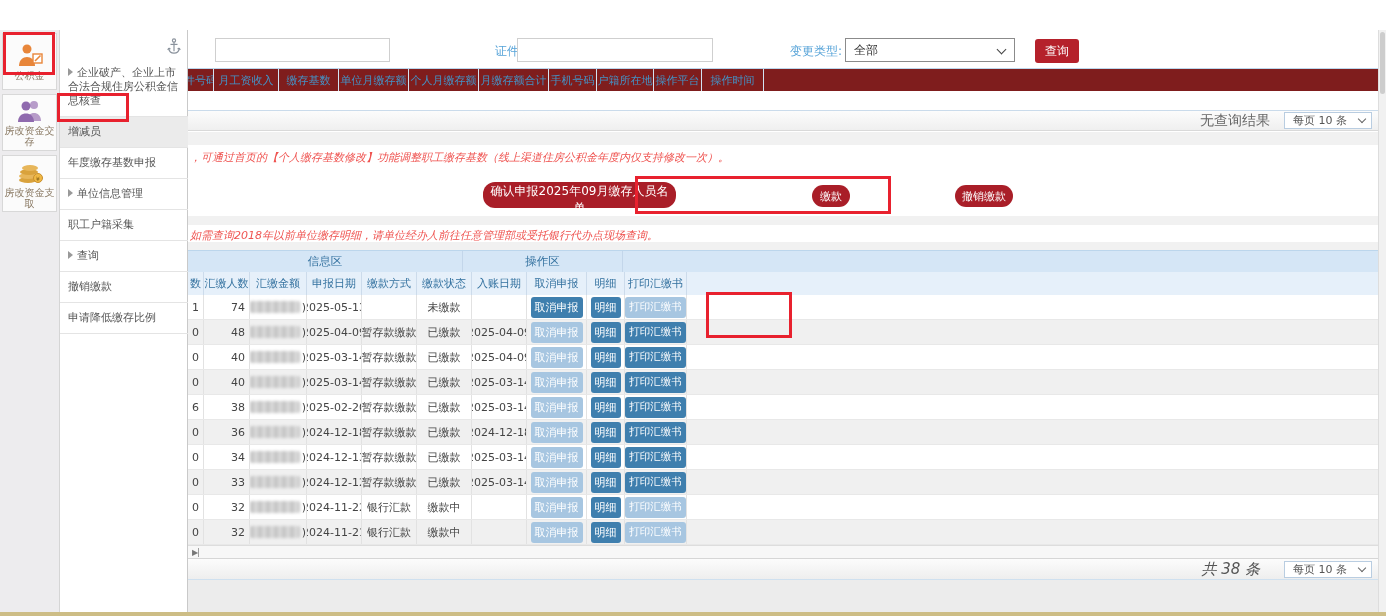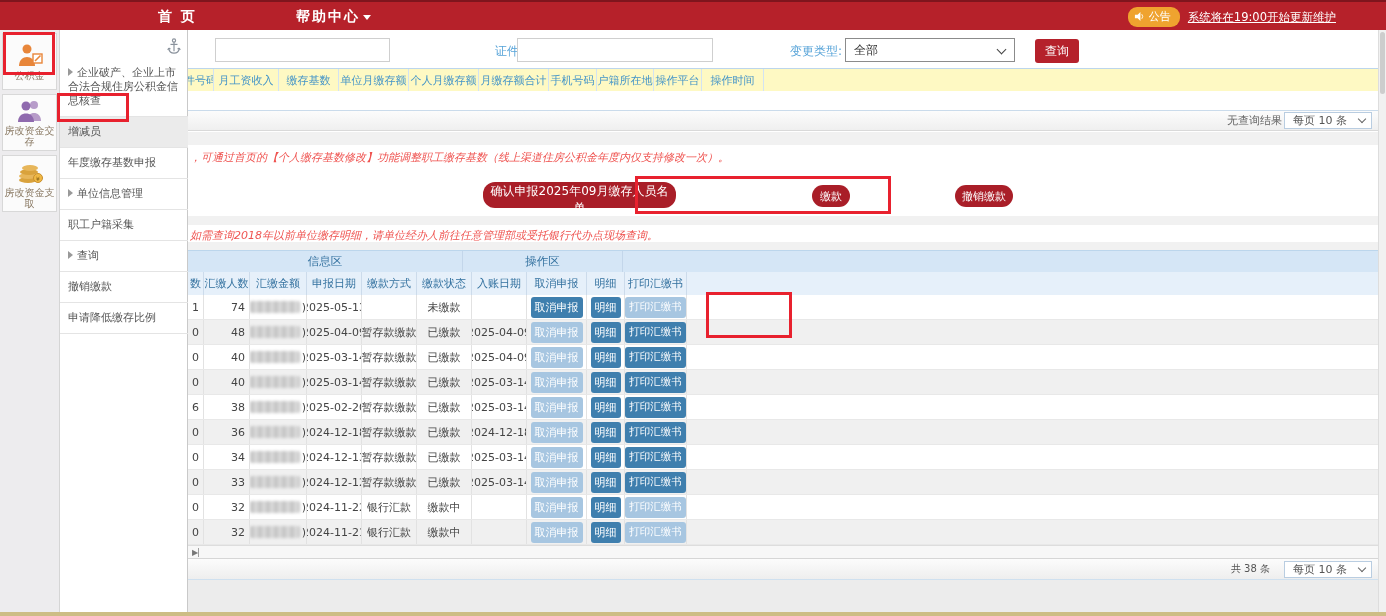--- a/index.html
+++ b/index.html
@@ -32,24 +32,24 @@
   
   #main{position:absolute;left:188px;top:30px;width:1190px;height:586px;background:#fff;}
 
   .tinput{position:absolute;height:24px;border:1px solid #cfcfcf;background:#fff;font-size:12px;padding:0 6px;}
   .blab{position:absolute;color:#56a3d8;font-size:12px;top:13px;}
   #sel-changetype{position:absolute;left:657px;top:8px;width:170px;height:24px;border:1px solid #8b8b8b;background:#fff;font-size:12px;color:#333;display:flex;align-items:center;padding-left:8px;cursor:pointer;}
   .chev{position:absolute;right:9px;top:7px;width:7px;height:7px;border-right:1.6px solid #444;border-bottom:1.6px solid #444;transform:rotate(45deg);}
   #btn-query{position:absolute;left:847px;top:9px;width:44px;height:24px;background:#b5212b;color:#fff;border:none;border-radius:3px;font-size:12px;cursor:pointer;}
 
   
-  #t1-header{position:absolute;left:0;top:38px;width:1190px;height:23px;display:flex;background:#fef9c3;border-top:1px solid #bcd6ec;}
+  #t1-header{position:absolute;left:0;top:38px;width:1190px;height:23px;display:flex;background:#7f1d1d;border-top:1px solid #bcd6ec;}
   #t1-header .hc{font-size:11px;color:#4394c8;display:flex;align-items:center;justify-content:center;border-right:1px solid #d3e3f2;overflow:hidden;white-space:nowrap;}
   #t1-footer{position:absolute;left:0;top:80px;width:1190px;height:21px;background:linear-gradient(#fcfcfc,#efefef);border-top:1px solid #cadbeb;border-bottom:1px solid #d9d9d9;display:flex;align-items:center;justify-content:flex-end;}
-  .empty-text{font-size:11px;color:#666;margin-right:2px;}
+  .empty-text{font-size:14px;color:#666;margin-right:14px;}
   .psize{position:relative;width:88px;height:17px;border:1px solid #b9cde1;background:#fff;font-size:11px;color:#555;display:flex;align-items:center;padding-left:8px;margin-right:6px;cursor:pointer;}
   .psize .chev{right:6px;top:3px;width:6px;height:6px;border-color:#666;}
 
   .grayband{position:absolute;left:0;width:1190px;background:#f1f1f1;}
   .notice{position:absolute;left:2px;color:#ef5350;font-size:11px;font-style:italic;white-space:nowrap;}
 
   .redbtn{position:absolute;background:#a91e28;color:#fff;border:none;border-radius:12px;cursor:pointer;}
   #btn-confirm{left:295px;top:152px;width:193px;height:26px;font-size:12px;}
   #btn-pay{left:624px;top:155px;width:38px;height:22px;font-size:11px;padding:0;}
   #btn-cancelpay{left:767px;top:155px;width:58px;height:22px;font-size:11px;padding:0;}
@@ -64,55 +64,41 @@
   .t2row.alt{background:#f0f0f0;}
   .t2row .c{font-size:11px;color:#444;display:flex;align-items:center;justify-content:center;border-right:1px solid #e2e2e2;overflow:hidden;white-space:nowrap;}
   .t2row .num{justify-content:flex-end;padding-right:4px;}
   .redact{display:inline-block;width:50px;height:12px;border-radius:2px;background:repeating-linear-gradient(90deg,#c6c6c6 0 4px,#d8d8d8 4px 8px);filter:blur(1.5px);margin-right:2px;}
   .bbtn{height:21px;border:none;border-radius:3px;color:#fff;font-size:11px;cursor:pointer;background:#3f7fae;padding:0 4px;}
   .bbtn.off{background:#a7c6e1;cursor:default;}
   .bbtn.print{font-size:10.5px;}
   #t2-hscroll{height:13px;background:#f7f7f7;border-top:1px solid #ddd;display:flex;align-items:center;}
   #hscroll-icon{font-size:8px;color:#777;margin-left:4px;letter-spacing:-1px;cursor:pointer;}
   #t2-pager{height:22px;background:linear-gradient(#fcfcfc,#eeeeee);border-top:1px solid #d6d6d6;border-bottom:1px solid #cfe0ef;display:flex;align-items:center;justify-content:flex-end;}
-  .total-text{font-size:10px;color:#555;margin-right:14px;}
+  .total-text{font-size:15px;color:#555;margin-right:24px;font-style:italic;}
 
   #bottom-gray{position:absolute;left:0;top:550px;width:1190px;height:36px;background:#ececec;}
 
   
   #vscroll{position:absolute;left:1378px;top:30px;width:8px;height:586px;background:#f1f1f1;border-left:1px solid #ddd;}
   #vscroll .thumb{position:absolute;left:1px;top:2px;width:5px;height:62px;background:#cdcdcd;border-radius:3px;}
   #bottom-strip{position:absolute;left:0;top:612px;width:1386px;height:4px;background:#cdbd85;}
 
   
   .anno{position:absolute;border:3px solid #e8212e;pointer-events:none;z-index:60;}
   #anno1{left:3px;top:32px;width:52px;height:43px;}
   #anno2{left:57px;top:93px;width:72px;height:29px;}
   #anno3{left:635px;top:176px;width:256px;height:38px;}
   #anno4{left:706px;top:292px;width:86px;height:46px;}
 </style>
 </head>
 <body>
 
 <div id="app">
 
-  <div id="topbar">
-    <span class="nav-item" id="nav-home">首 页</span>
-    <span class="nav-item" id="nav-help"><span>帮助中心</span><span class="caret-down"></span></span>
-    <div id="announce">
-      <span id="announce-badge">
-        <svg width="11" height="11" viewBox="0 0 12 12">
-            <polygon points="1,4 4,4 7,1 7,11 4,8 1,8" fill="#fff"></polygon>
-            <path d="M8.5 3.5 q2 2.5 0 5" stroke="#fff" fill="none" stroke-width="1"></path>
-          </svg>
-        <span>公告</span>
-      </span>
-      <span id="announce-link">系统将在19:00开始更新维护</span>
-    </div>
-  </div>
 
   <div id="iconbar">
     <div class="icard">
       <svg width="28" height="26" viewBox="0 0 28 26">
         <circle cx="11" cy="7" r="4.5" fill="#e8863a"></circle>
         <path d="M3 24 c0-6 4-9 8-9 s8 3 8 9 z" fill="#e8863a"></path>
         <rect x="17" y="12" width="9" height="9" fill="#fff" stroke="#e8863a" stroke-width="1.4"></rect>
         <line x1="19" y1="19" x2="24.5" y2="13.5" stroke="#e8863a" stroke-width="1.6"></line>
       </svg>
       <div class="lbl">公积金</div>

